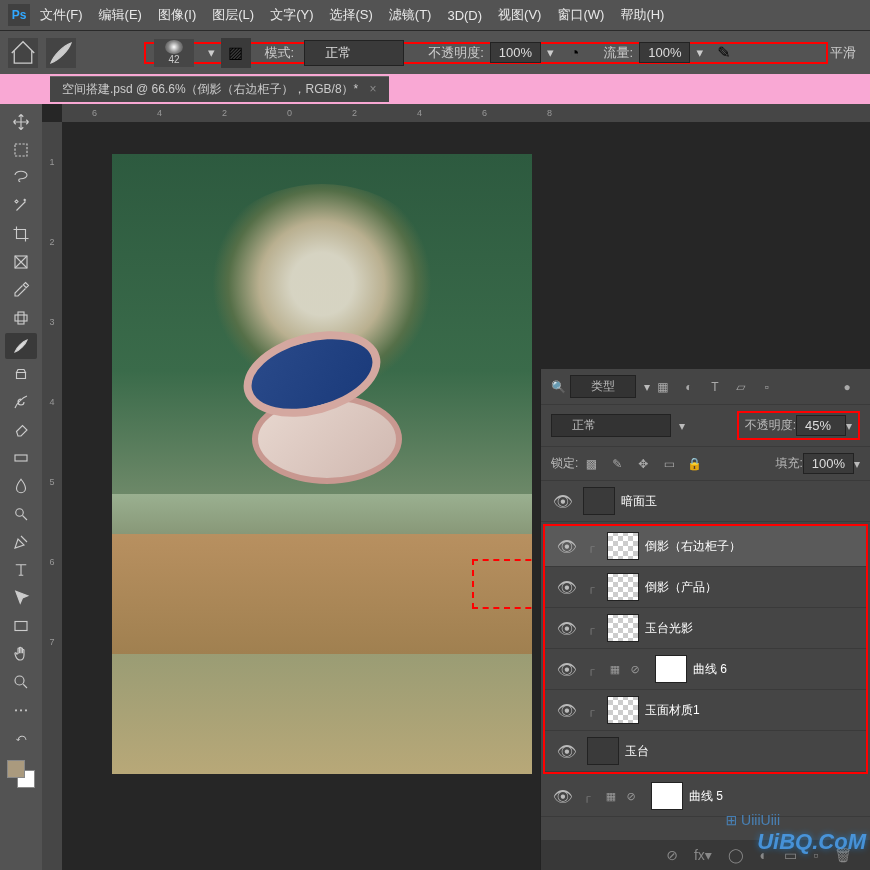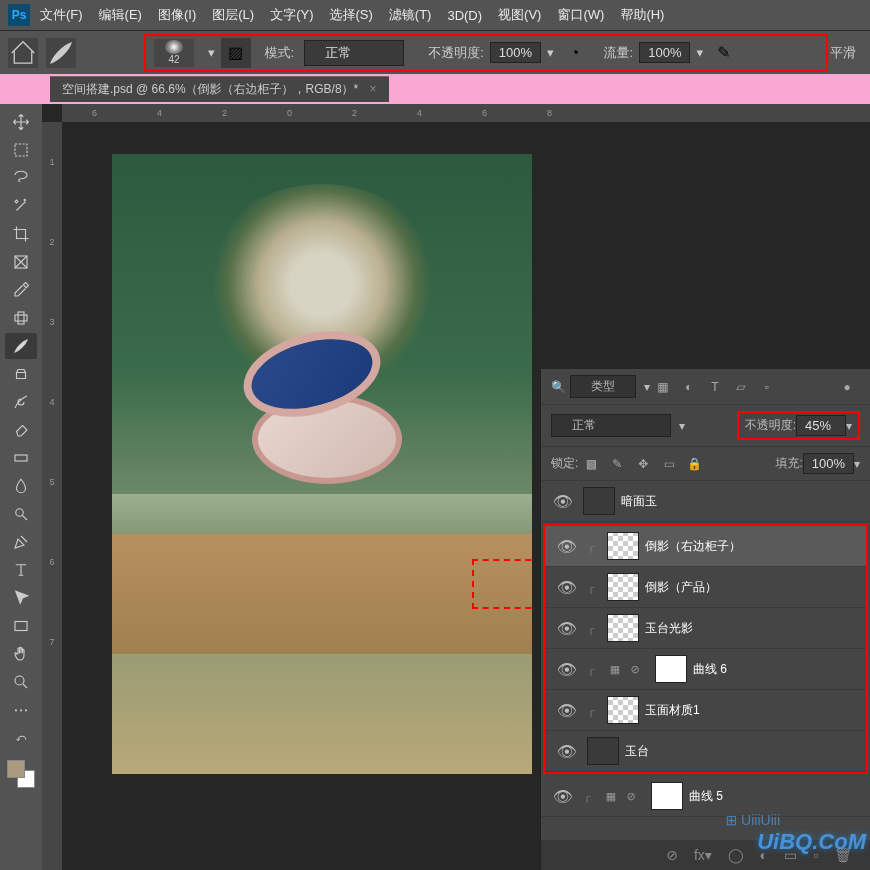--- a/index.html
+++ b/index.html
@@ -1,22 +1,22 @@
 <!DOCTYPE html>
 <html><head>
 <meta charset="utf-8">
 <style>
 * { margin: 0; padding: 0; box-sizing: border-box; font-family: "Microsoft YaHei", sans-serif; }
 body { background: #000; width: 870px; height: 870px; overflow: hidden; position: relative; }
 .app { width: 870px; height: 870px; background: #323232; display: flex; flex-direction: column; }
 .menubar { height: 30px; background: #535353; display: flex; align-items: center; padding: 0 8px; color: #e8e8e8; font-size: 13px; }
-.ps-logo { width: 22px; height: 22px; background: #0c4a6e; color: #31a8ff; display: flex; align-items: center; justify-content: center; font-weight: bold; font-size: 12px; margin-right: 10px; border-radius: 0; }
+.ps-logo { width: 22px; height: 22px; background: #404040; color: #31a8ff; display: flex; align-items: center; justify-content: center; font-weight: bold; font-size: 12px; margin-right: 10px; border-radius: 0; }
 .menubar span { margin-right: 16px; cursor: pointer; }
 .optionsbar { height: 44px; background: #535353; display: flex; align-items: center; padding: 0 8px; border-top: 1px solid #2a2a2a; }
-.options-highlight { border: 2px solid #ff0000; height: 38px; display: flex; align-items: center; padding: 0 8px; margin-left: 60px; flex: 1; }
+.options-highlight { border: 2px solid #ff0000; height: 22px; display: flex; align-items: center; padding: 0 8px; margin-left: 60px; flex: 1; }
 .home-icon { width: 30px; height: 30px; background: #444; display: flex; align-items: center; justify-content: center; margin-right: 8px; }
 .brush-prev { width: 40px; height: 28px; background: #464646; display: flex; flex-direction: column; align-items: center; justify-content: center; margin-right: 8px; }
 .brush-dot { width: 18px; height: 14px; background: radial-gradient(circle, #fff 0%, #888 50%, transparent 100%); border-radius: 50%; }
 .brush-size { color: #ccc; font-size: 10px; }
 .mode-select { background: #3a3a3a; color: #ddd; padding: 3px 20px; border: 1px solid #222; font-size: 13px; margin: 0 4px; min-width: 100px; }
 .opt-label { color: #ccc; font-size: 13px; margin: 0 6px; }
 .opt-val { background: #3a3a3a; color: #ddd; padding: 2px 8px; border: 1px solid #222; font-size: 13px; min-width: 50px; display: inline-block; }
 .tab-bar { height: 30px; background: #f9a8d4; display: flex; align-items: center; padding-left: 50px; }
 .tab { background: #454545; color: #ccc; font-size: 12px; padding: 4px 12px; border-top: 1px solid #666; }
 .tab .close { margin-left: 8px; color: #888; }

